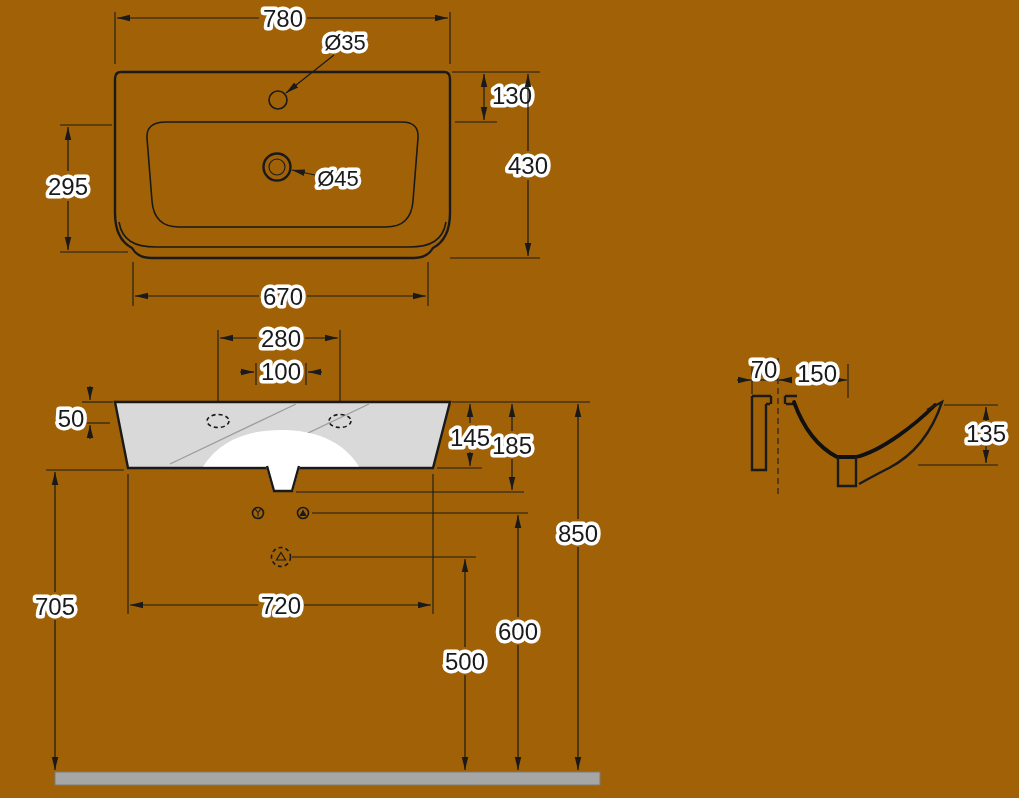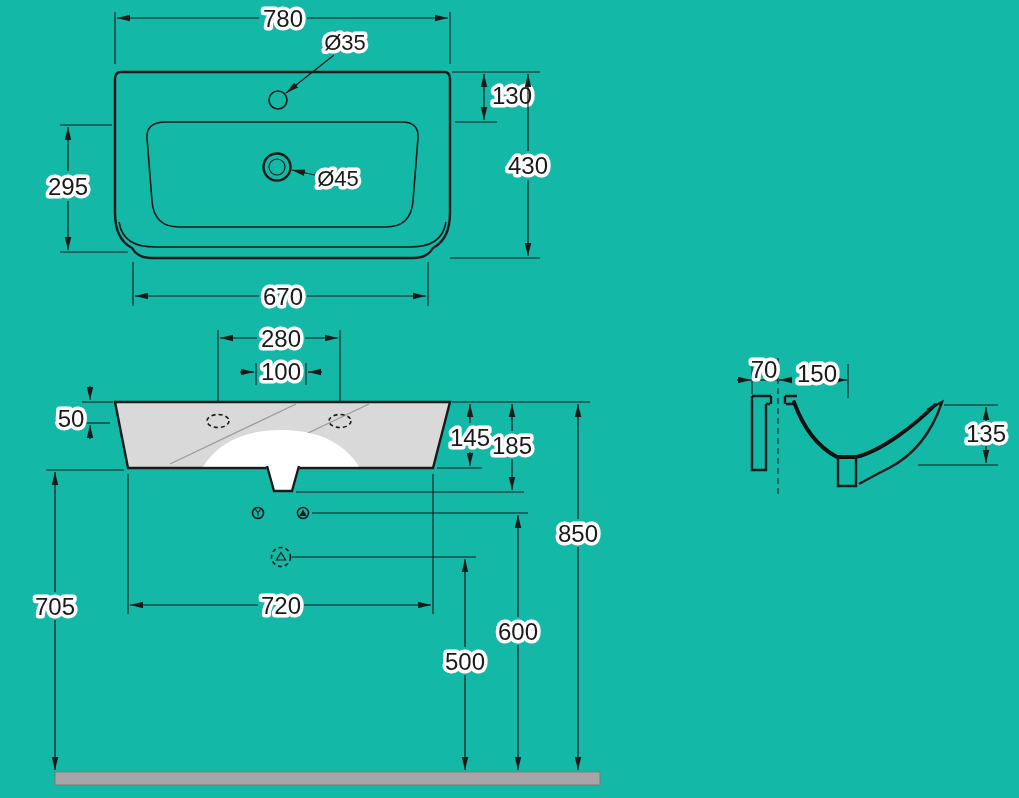--- a/index.html
+++ b/index.html
@@ -1,16 +1,16 @@
 <!DOCTYPE html>
 <html><head>
 <meta charset="utf-8">
 <style>
   html,body{margin:0;padding:0;background:#fff;}
-  .canvas{width:1019px;height:798px;position:relative;background:#14b8a6;overflow:hidden;}
+  .canvas{width:1019px;height:798px;position:relative;background:#a16207;overflow:hidden;}
   svg{display:block;}
   .dim-text{
     font-family:"Liberation Sans", sans-serif;
     font-size:24px;
     fill:#1a1a1a;
     text-anchor:middle;
     dominant-baseline:central;
     paint-order:stroke fill;
     stroke:#fff;
     stroke-width:7px;

